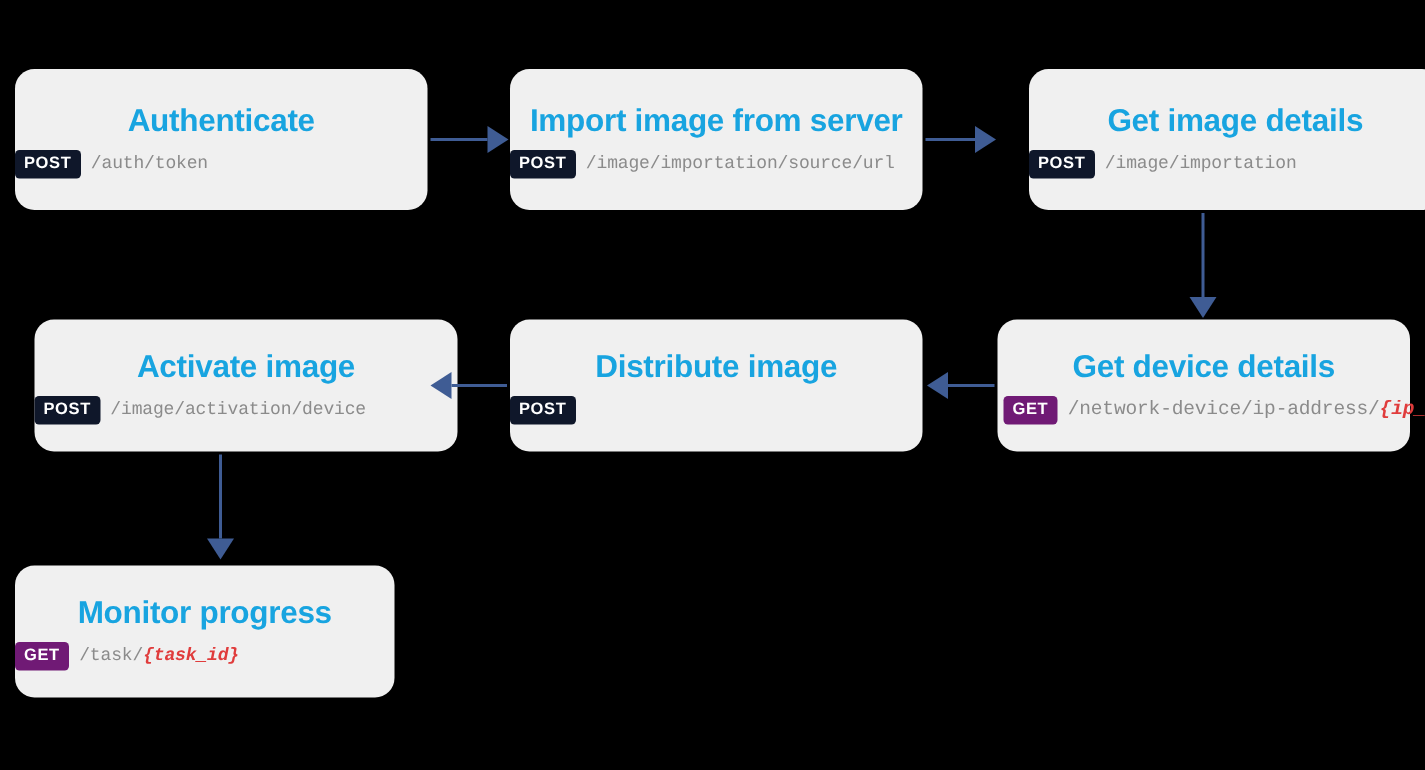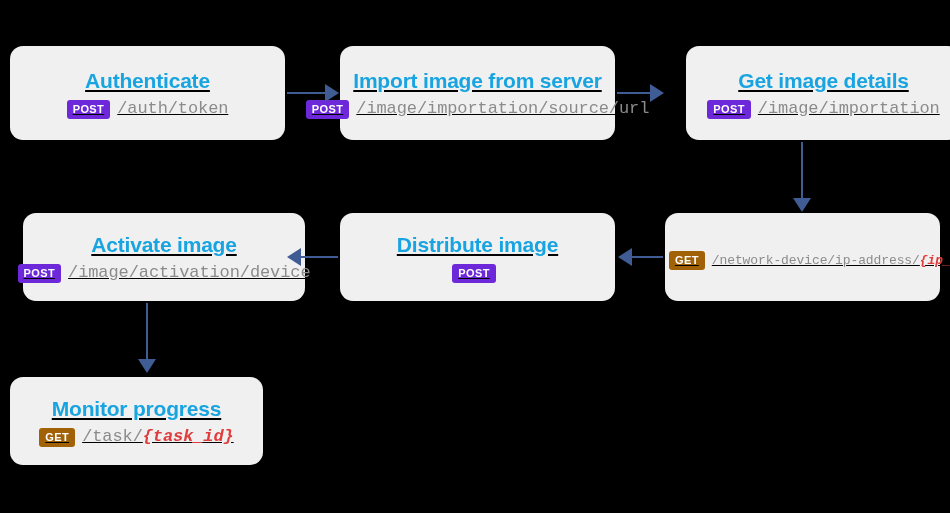--- a/index.html
+++ b/index.html
@@ -16,24 +16,22 @@
     font-family: "Liberation Sans", sans-serif;
   }
 
   
   .node {
     position: absolute;
     background: #f0f0f0;
     border-radius: 13px;
     display: flex;
     flex-direction: column;
-    align-items: center;
     justify-content: center;
     box-sizing: border-box;
-    text-decoration: underline;
   }
   .node-title {
     color: #18a4e0;
     font-family: "Liberation Sans", sans-serif;
     font-weight: bold;
     font-size: 21px;
     line-height: 25px;
     letter-spacing: -0.2px;
     white-space: nowrap;
     text-align: center;
@@ -50,26 +48,26 @@
     color: #ffffff;
     font-family: "Liberation Sans", sans-serif;
     font-weight: bold;
     font-size: 11px;
     line-height: 11px;
     letter-spacing: 0.4px;
     padding: 4px 6px 4px 6px;
     border-radius: 3px;
     margin-right: 7px;
   }
-  .method.post { background: #6d28d9; }
-  .method.get  { background: #a16207; }
+  .method.post { background: #0f172a; }
+  .method.get  { background: #701a75; }
 
   .path {
     font-family: "Liberation Mono", monospace;
-    font-size: 17px;
+    font-size: 12px;
     line-height: 16px;
     color: #8b8b8b;
     letter-spacing: -0.1px;
   }
   .path .param {
     color: #e03c3c;
     font-style: italic;
     font-weight: bold;
   }
 
@@ -147,20 +145,21 @@
   </div>
 
   <div class="node" style="left:340px; top:213px; width:275px; height:88px;">
     <div class="node-title">Distribute image</div>
     <div class="node-endpoint">
       <span class="method post">POST</span>
     </div>
   </div>
 
   <div class="node" style="left:665px; top:213px; width:275px; height:88px;">
+    <div class="node-title">Get device details</div>
     <div class="node-endpoint" style="align-self:stretch; justify-content:flex-start; padding-left:4px;">
       <span class="method get">GET</span>
       <span class="path" style="font-size:13px;"><span>/network-device/ip-address/</span><span class="param">{ip_address}</span></span>
     </div>
   </div>
 
   <div class="node" style="left:10px; top:377px; width:253px; height:88px;">
     <div class="node-title">Monitor progress</div>
     <div class="node-endpoint">
       <span class="method get">GET</span>

